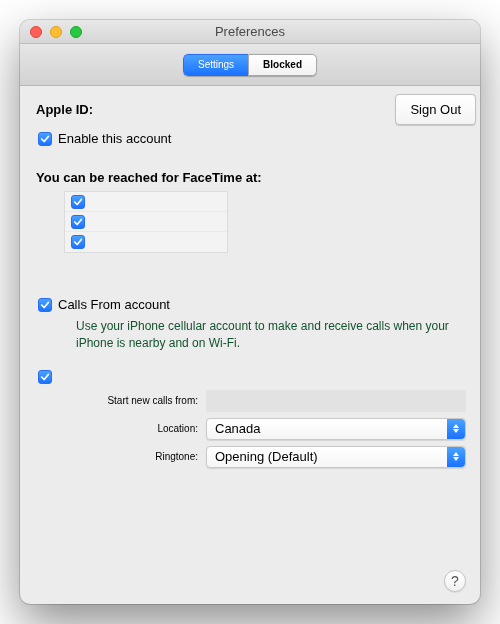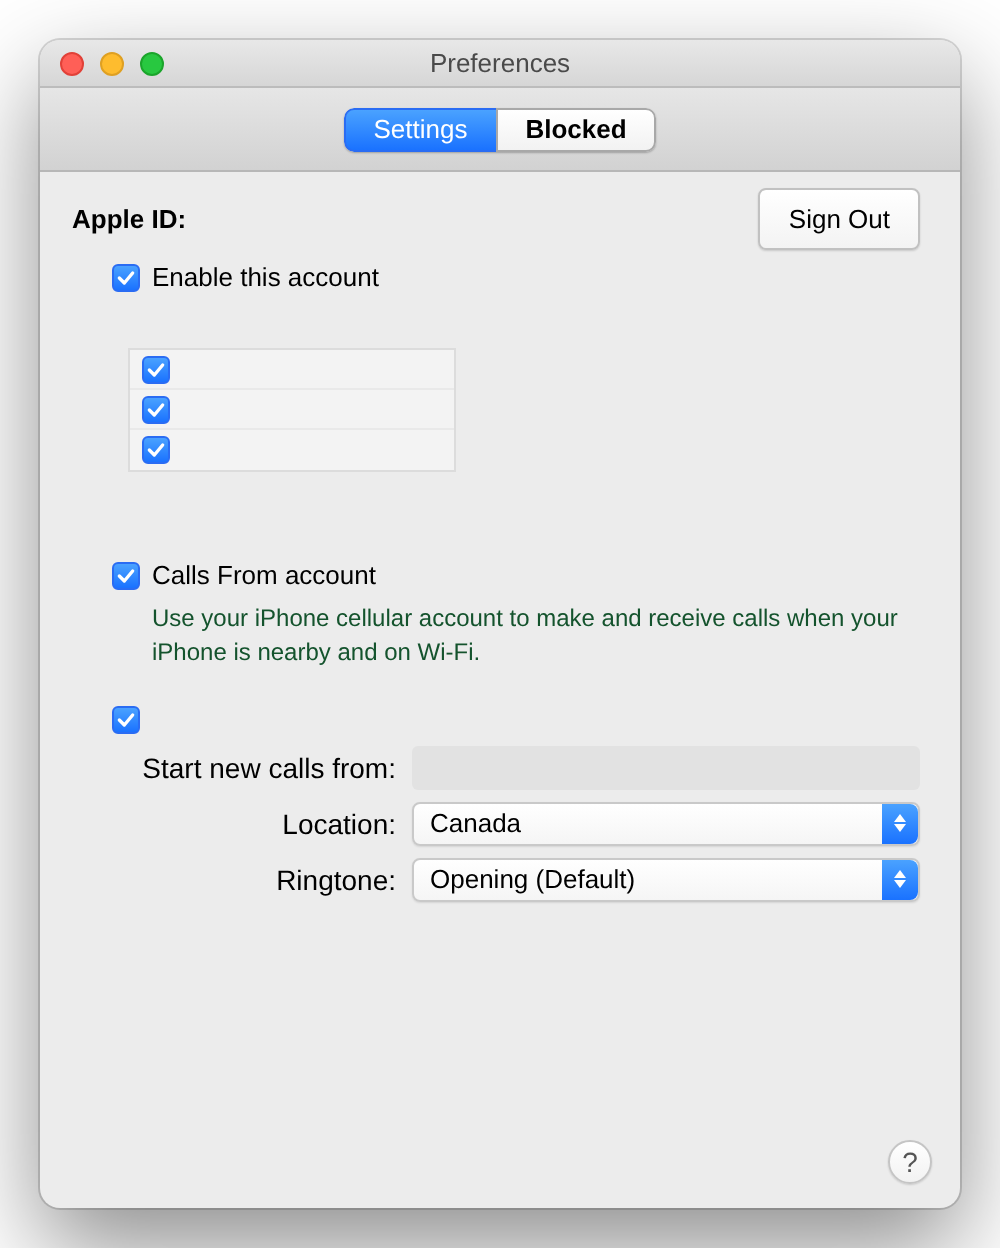--- a/index.html
+++ b/index.html
@@ -61,35 +61,35 @@
   }
   .seg {
     display:flex;
     border-radius: 5px;
     overflow:hidden;
     box-shadow: 0 0.5px 1px rgba(0,0,0,0.25);
   }
   .seg button {
     border: 1px solid #a8a8a8;
     background: linear-gradient(#ffffff,#f2f2f2);
-    font-size: 13px;
+    font-size: 10px;
     padding: 2px 14px;
     height: 22px;
     cursor: default;
   }
   .seg button:first-child { border-right: none; border-radius:5px 0 0 5px;}
   .seg button:last-child { border-radius:0 5px 5px 0;font-weight:bold;}
   .seg button.active {
     background: linear-gradient(#4aa2ff,#1a72ff);
     color:#fff;
     border-color:#2a6cf3;
   }
   .content {
     flex: 1;
-    padding: 8px 20px 12px 16px;
+    padding: 8px 4px 12px 16px;
     position: relative;
   }
   .row {
     display:flex;
     align-items:center;
     margin-bottom: 6px;
   }
   .label-bold {
     font-weight: 600;
     font-size: 13px;
@@ -110,21 +110,21 @@
     border-radius: 3px;
     border: 0.5px solid #2a6cf3;
     background: linear-gradient(#4aa2ff,#1a72ff);
     display:inline-flex;
     align-items:center;
     justify-content:center;
     margin-right: 6px;
     flex-shrink:0;
   }
   .checkbox svg { width:10px; height:10px; }
-  .indent { margin-left: 20px; }
+  .indent { margin-left: 2px; }
   .listbox {
     margin: 4px 0 0 28px;
     width: 164px;
     border: 1px solid #dcdcdc;
     background:#f3f3f3;
   }
   .listrow {
     display:flex;
     align-items:center;
     padding: 2px 8px 2px 6px;
@@ -139,21 +139,21 @@
   }
   .form-row {
     display:flex;
     align-items:center;
     margin: 6px 0;
   }
   .form-label {
     width: 170px;
     text-align: right;
     padding-right: 8px;
-    font-size: 14px;
+    font-size: 10px;
   }
   .select {
     flex: 1;
     position: relative;
     height: 22px;
     border-radius: 4px;
     background: linear-gradient(#ffffff,#f5f5f5);
     border: 1px solid #c9c9c9;
     display:flex;
     align-items:center;
@@ -238,20 +238,23 @@
       <span class="checkbox">
         <svg viewBox="0 0 12 12">
             <path d="M2 6 L5 9 L10 3" stroke="#fff" stroke-width="2" fill="none" stroke-linecap="round" stroke-linejoin="round"></path>
           </svg>
       </span>
       <span>Enable this account</span>
     </div>
 
     <div class="spacer-md"></div>
 
+    <div class="row">
+      <span class="label-bold">You can be reached for FaceTime at:</span>
+    </div>
 
     <div class="listbox">
       <div class="listrow">
         <span class="checkbox">
             <svg viewBox="0 0 12 12">
               <path d="M2 6 L5 9 L10 3" stroke="#fff" stroke-width="2" fill="none" stroke-linecap="round" stroke-linejoin="round"></path>
             </svg>
           </span>
       </div>
       <div class="listrow">

